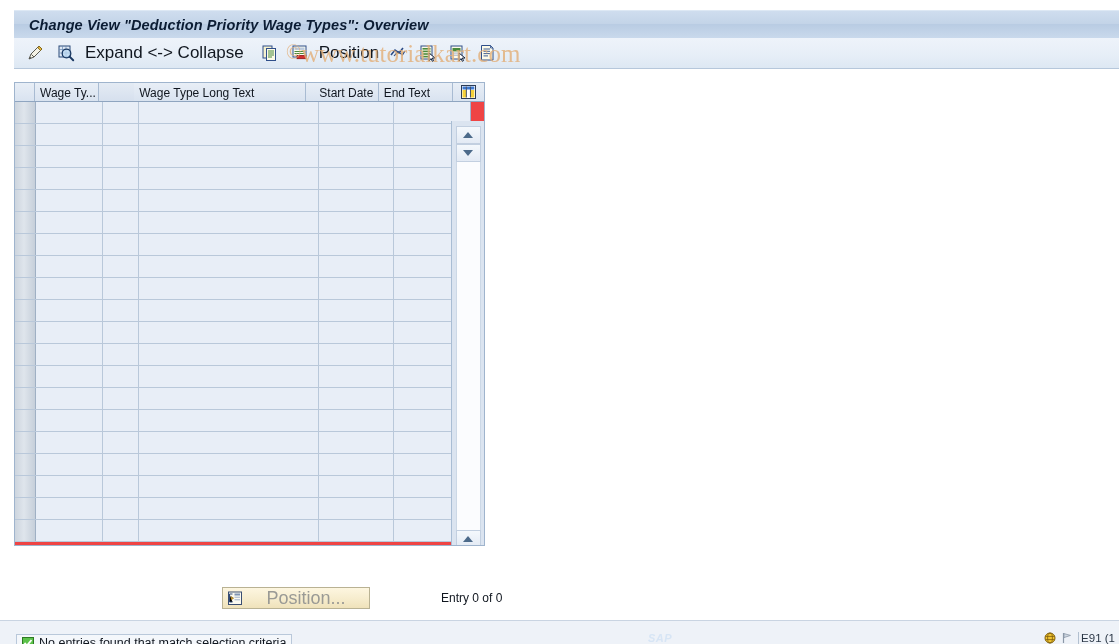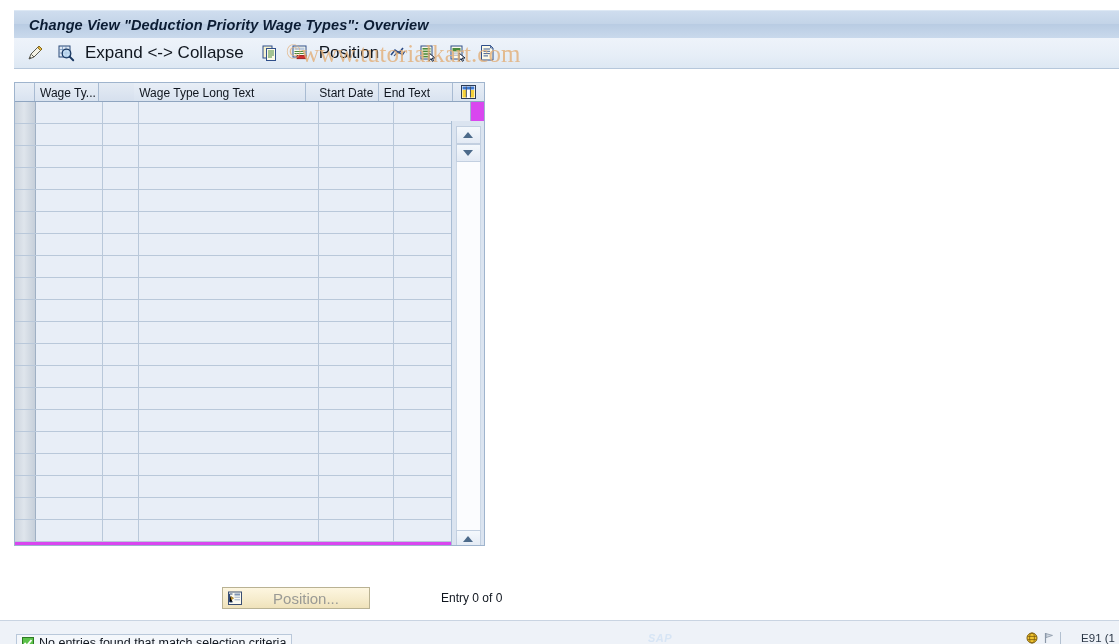--- a/index.html
+++ b/index.html
@@ -91,21 +91,21 @@
     vertical-align: 3px;
   }
 
   
   .grid-wrap {
     position: absolute;
     left: 14px;
     top: 82px;
     width: 471px;
     height: 464px;
-    background: #d946ef;
+    background: #ef4444;
     border: 1px solid #9fb4cd;
     box-sizing: border-box;
   }
   .grid-head {
     display: flex;
     height: 19px;
     background: linear-gradient(to bottom, #e4ebf4 0%, #d6e0ee 100%);
     border-bottom: 1px solid #8fa5c0;
     box-sizing: border-box;
   }
@@ -227,21 +227,21 @@
     background: linear-gradient(to bottom, #fdf6e0 0%, #f6eccd 55%, #efe2ba 100%);
     border: 1px solid #b9b293;
     box-sizing: border-box;
     display: flex;
     align-items: center;
     cursor: default;
   }
   .btn-position .pbtn-label {
     flex: 1;
     text-align: center;
-    font-size: 15px;
+    font-size: 18px;
     color: #9a9a95;
     padding-right: 0;
   }
   .entry-text {
     position: absolute;
     left: 441px;
     top: 591px;
     font-size: 12px;
     color: #10161f;
     white-space: nowrap;
@@ -292,21 +292,21 @@
     top: 632px;
     display: flex;
     align-items: center;
     gap: 5px;
     font-size: 11.5px;
     color: #2b3746;
     white-space: nowrap;
   }
   .status-sys {
     border-left: 1px solid #b2c0d0;
-    padding-left: 20px;
+    padding-left: 2px;
   }
 
   .icon-svg { display: block; }
 </style>
 </head>
 <body>
 
 <div id="app">
 
   <div class="titlebar">

